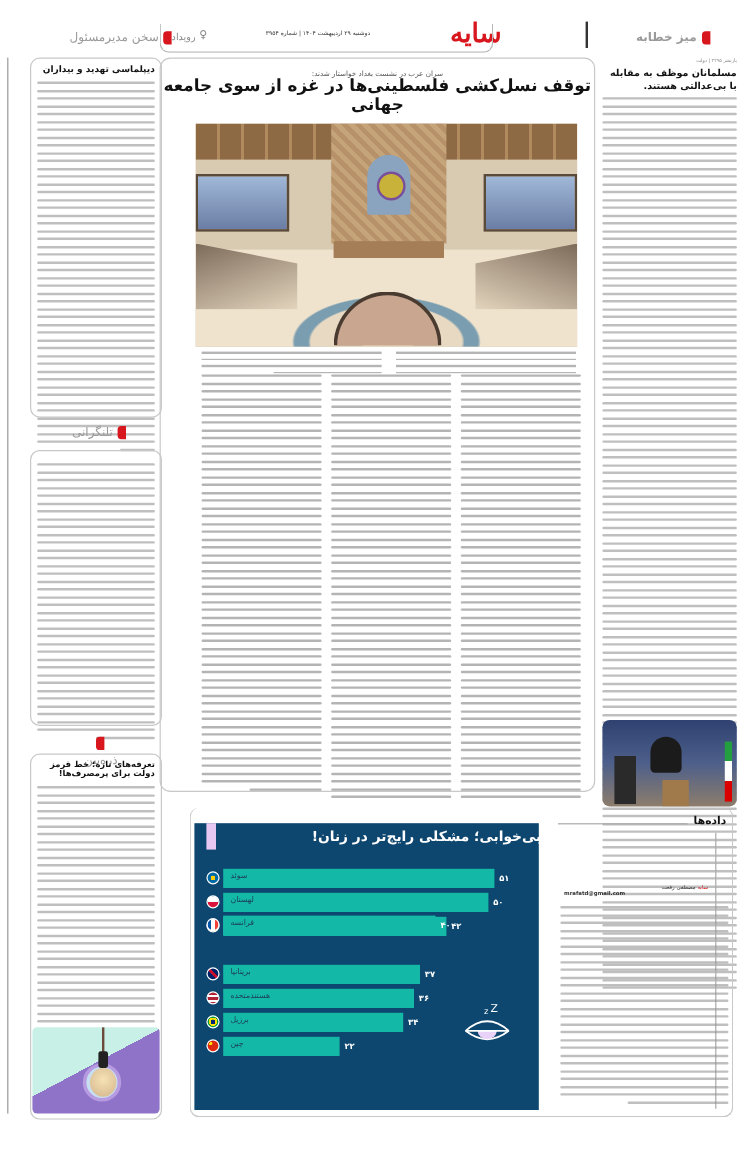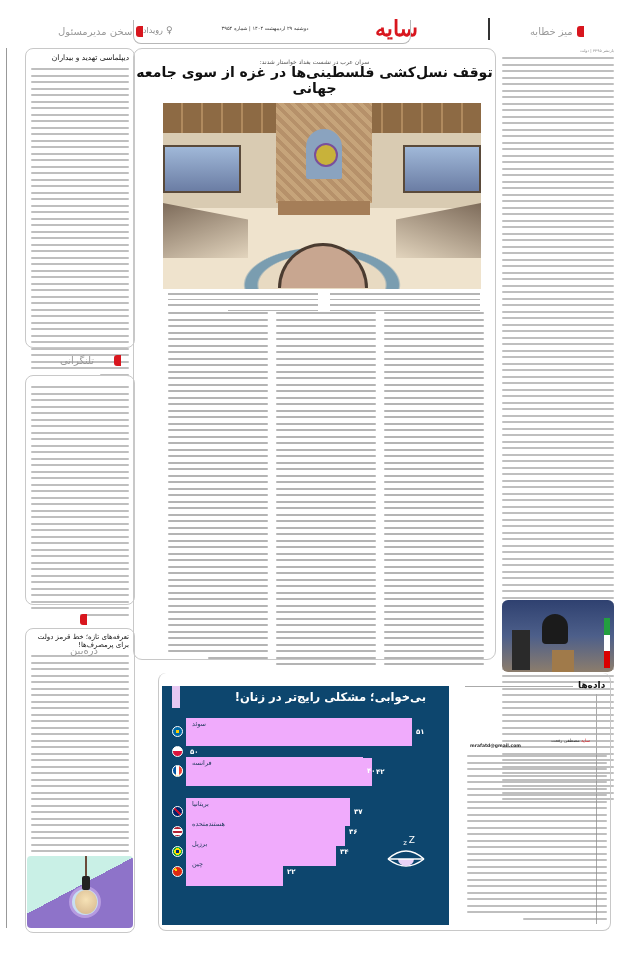--- a/index.html
+++ b/index.html
@@ -40,71 +40,72 @@
   .hero .seat-l { position:absolute; left:0; top:100px; width:85px; height:55px; background:linear-gradient(160deg,#7d6b5a,#e2d4bd); clip-path: polygon(0 0,100% 30%,100% 100%,0 100%); }
   .hero .seat-r { position:absolute; right:0; top:100px; width:85px; height:55px; background:linear-gradient(200deg,#7d6b5a,#e2d4bd); clip-path: polygon(0 30%,100% 0,100% 100%,0 100%); }
   .caption { position: absolute; top: 293px; font-size: 4px; color: #777; }
   .cap-line { height: 1.5px; background: #b5b5b5; margin-bottom: 4px; }
   .col3 { position: absolute; top: 312px; width: 100px; }
   .col3 .line { background:#777; }
 
   
   .chart { position: absolute; left: 162px; top: 686px; width: 287px; height: 239px; background: #0d466e; }
   .chart-accent { position: absolute; left: 172px; top: 686px; width: 8px; height: 22px; background: #e6c8f2; }
-  .chart-title { position: absolute; left: 166px; top: 690px; width: 260px; text-align: right; color: #fff; font-size: 11.5px; font-weight: bold; }
+  .chart-title { position: absolute; left: 191px; top: 690px; width: 260px; text-align: right; color: #fff; font-size: 11.5px; font-weight: bold; }
   .bar-row { position: absolute; left: 172px; height: 13px; display: flex; align-items: center; direction: ltr; }
   .flag { width: 11px; height: 11px; border-radius: 50%; margin-right: 3px; border: 1px solid #ffffff; flex: none; }
-  .bar { height: 28px; background: #f0abfc; position: relative; }
+  .bar { height: 16px; background: #14b8a6; position: relative; }
   .bar-label { position: absolute; left: 6px; top: 0px; font-size: 6.5px; color: #1e3a5a; line-height: 12px; direction: rtl; }
   .bar-val { font-size: 7px; color: #fff; margin-left: 4px; font-weight: bold; }
   .eye { position: absolute; left: 385px; top: 835px; }
 
   .outer-box { position: absolute; left: 158px; top: 673px; width: 453px; height: 258px; border: 1px solid #c8c8c8; border-radius: 8px; border-top: none; }
   .dade-label { position: absolute; left: 578px; top: 680px; font-size: 9px; font-weight: bold; color: #111; }
   .dade-rule { position: absolute; left: 465px; top: 686px; width: 108px; height: 1px; background: #aaa; }
   .dade-vr { position: absolute; left: 596px; top: 694px; width: 1px; height: 230px; background: #aaa; }
   .author { position: absolute; left: 470px; top: 738px; font-size: 4.5px; color: #333; width: 120px; }
   .author .red { color: #d8161e; }
   .rtext { position: absolute; left: 467px; top: 755px; width: 140px; }
 
   
   .lbox { position: absolute; left: 25px; border: 1px solid #c8c8c8; border-radius: 8px; width: 110px; }
-  .l-title { font-size: 7.5px; font-weight: normal; color: #111; text-align: right; padding: 4px 5px 2px; }
+  .l-title { font-size: 7.5px; font-weight: bold; color: #111; text-align: right; padding: 4px 5px 2px; }
   .lbox .text-lines { padding: 0 5px; }
-  .sec-head { position: absolute; font-size: 10px; color: #9a9a9a; display: flex; align-items: center; gap: 20px; }
+  .sec-head { position: absolute; font-size: 10px; color: #9a9a9a; display: flex; align-items: center; gap: 4px; }
   .lamp { position: absolute; left: 27px; top: 856px; width: 106px; height: 72px; overflow: hidden; border-radius: 4px;
      background: linear-gradient(152deg, #c9f0e6 0 45%, #8e73c9 45% 100%); }
   .lamp .halo { position:absolute; left:42px; top:30px; width:32px; height:32px; border-radius:50%; background:#c7def1; border:3px solid #b69be0; }
   .lamp .bulb { position:absolute; left:48px; top:34px; width:22px; height:24px; border-radius:50%; background:radial-gradient(circle at 50% 40%,#f6e2b6,#d2b38a); }
   .lamp .cord { position:absolute; left:58px; top:0; width:2px; height:22px; background:#6b4a3a; }
   .lamp .cap { position:absolute; left:55px; top:20px; width:8px; height:14px; background:#222; border-radius:2px; }
   .left-vr { position:absolute; left:6px; width:1px; background:#999; }
 </style>
 </head>
 <body>
 
-<div class="abs hdr-label" style="left:530px; top:26px;">
+<div class="abs hdr-label" style="left:530px; top:26px;font-weight:bold;">
   <span class="red-tab"></span>
   <span>میز خطابه</span>
 </div>
 <div class="sep-bar" style="left:488px; top:18px;"></div>
 <div class="logo">سایه</div>
 <div class="hdr-bar"></div>
 <div class="hdr-date">دوشنبه ۲۹ اردیبهشت ۱۴۰۴ | شماره ۳۹۵۴</div>
 <div class="hdr-ruydad">
   <span style="font-size:9px;">♀</span>
   <span>رویداد</span>
 </div>
 <div class="abs hdr-label" style="left:58px; top:26px;">
   <span class="red-tab"></span>
   <span>سخن مدیرمسئول</span>
 </div>
 
 <div class="rcol">
   <div class="kicker">بازنشر ۲۲۹۵ | دولت</div>
+  <div class="title">مسلمانان موظف به مقابله با بی‌عدالتی هستند.</div>
   <div class="text-lines">
     <div class="line"></div>
       <div class="line"></div>
       <div class="line"></div>
       <div class="line"></div>
       <div class="line"></div>
     <div class="line"></div>
       <div class="line"></div>
       <div class="line"></div>
       <div class="line"></div>
@@ -436,20 +437,23 @@
 <div id="bars">
     <div class="bar-row" style="top: 725px;">
       <span class="flag" style="background: radial-gradient(circle, rgb(254, 204, 0) 0px, rgb(254, 204, 0) 30%, rgb(0, 106, 167) 31%);"></span>
       <div class="bar" style="width: 226px;">
         <span class="bar-label">سوئد</span>
       </div>
       <span class="bar-val">۵۱</span>
     </div>
     <div class="bar-row" style="top: 745px;">
       <span class="flag" style="background: linear-gradient(rgb(255, 255, 255) 50%, rgb(220, 20, 60) 50%);"></span>
+      <div class="bar" style="width: 221px;">
+        <span class="bar-label">لهستان</span>
+      </div>
       <span class="bar-val">۵۰</span>
     </div>
     <div class="bar-row" style="top: 765px;">
       <span class="flag" style="background: linear-gradient(rgb(0, 0, 0) 33%, rgb(221, 0, 0) 33%, rgb(221, 0, 0) 66%, rgb(255, 206, 0) 66%);"></span>
       <div class="bar" style="width: 186px;">
         <span class="bar-label">توقف</span>
       </div>
       <span class="bar-val">۴۲</span>
     </div>
     <div class="bar-row" style="top: 764px;">

